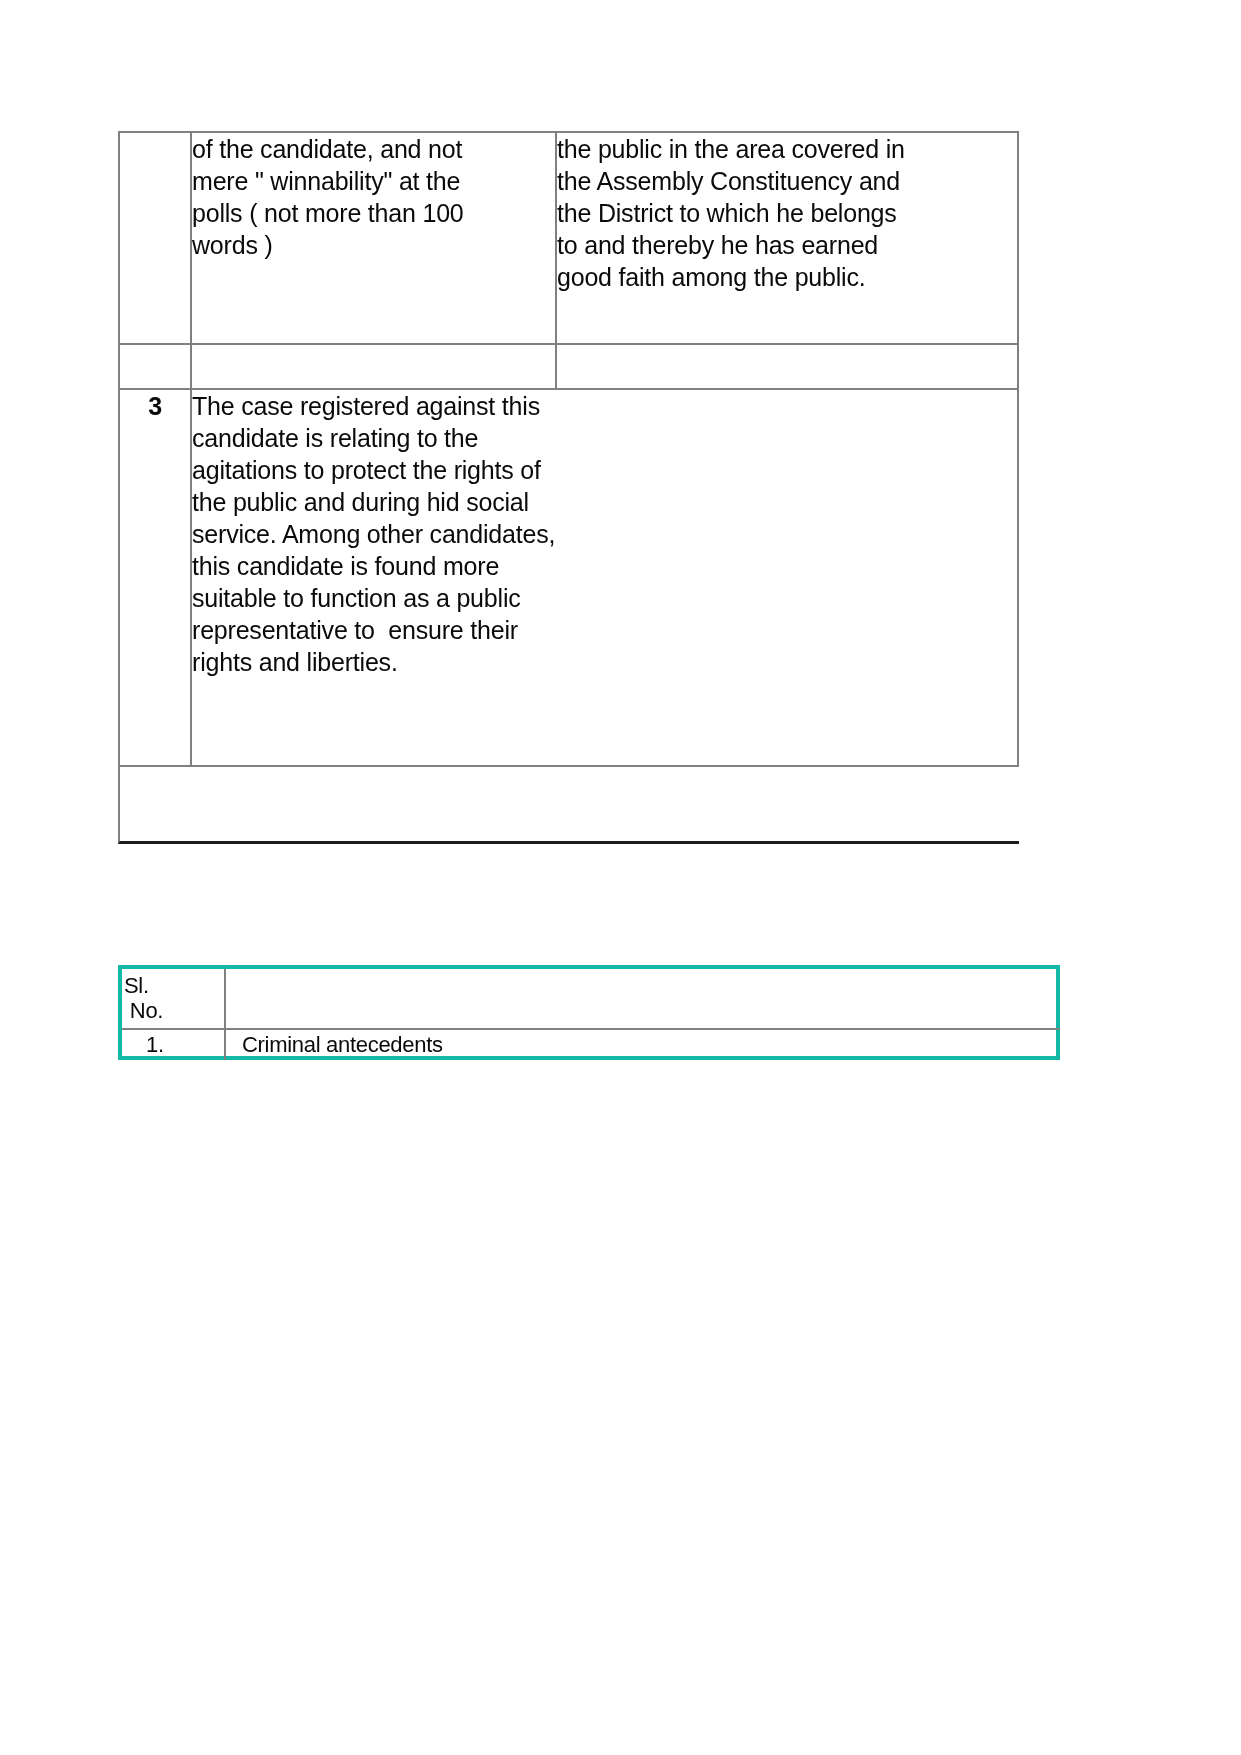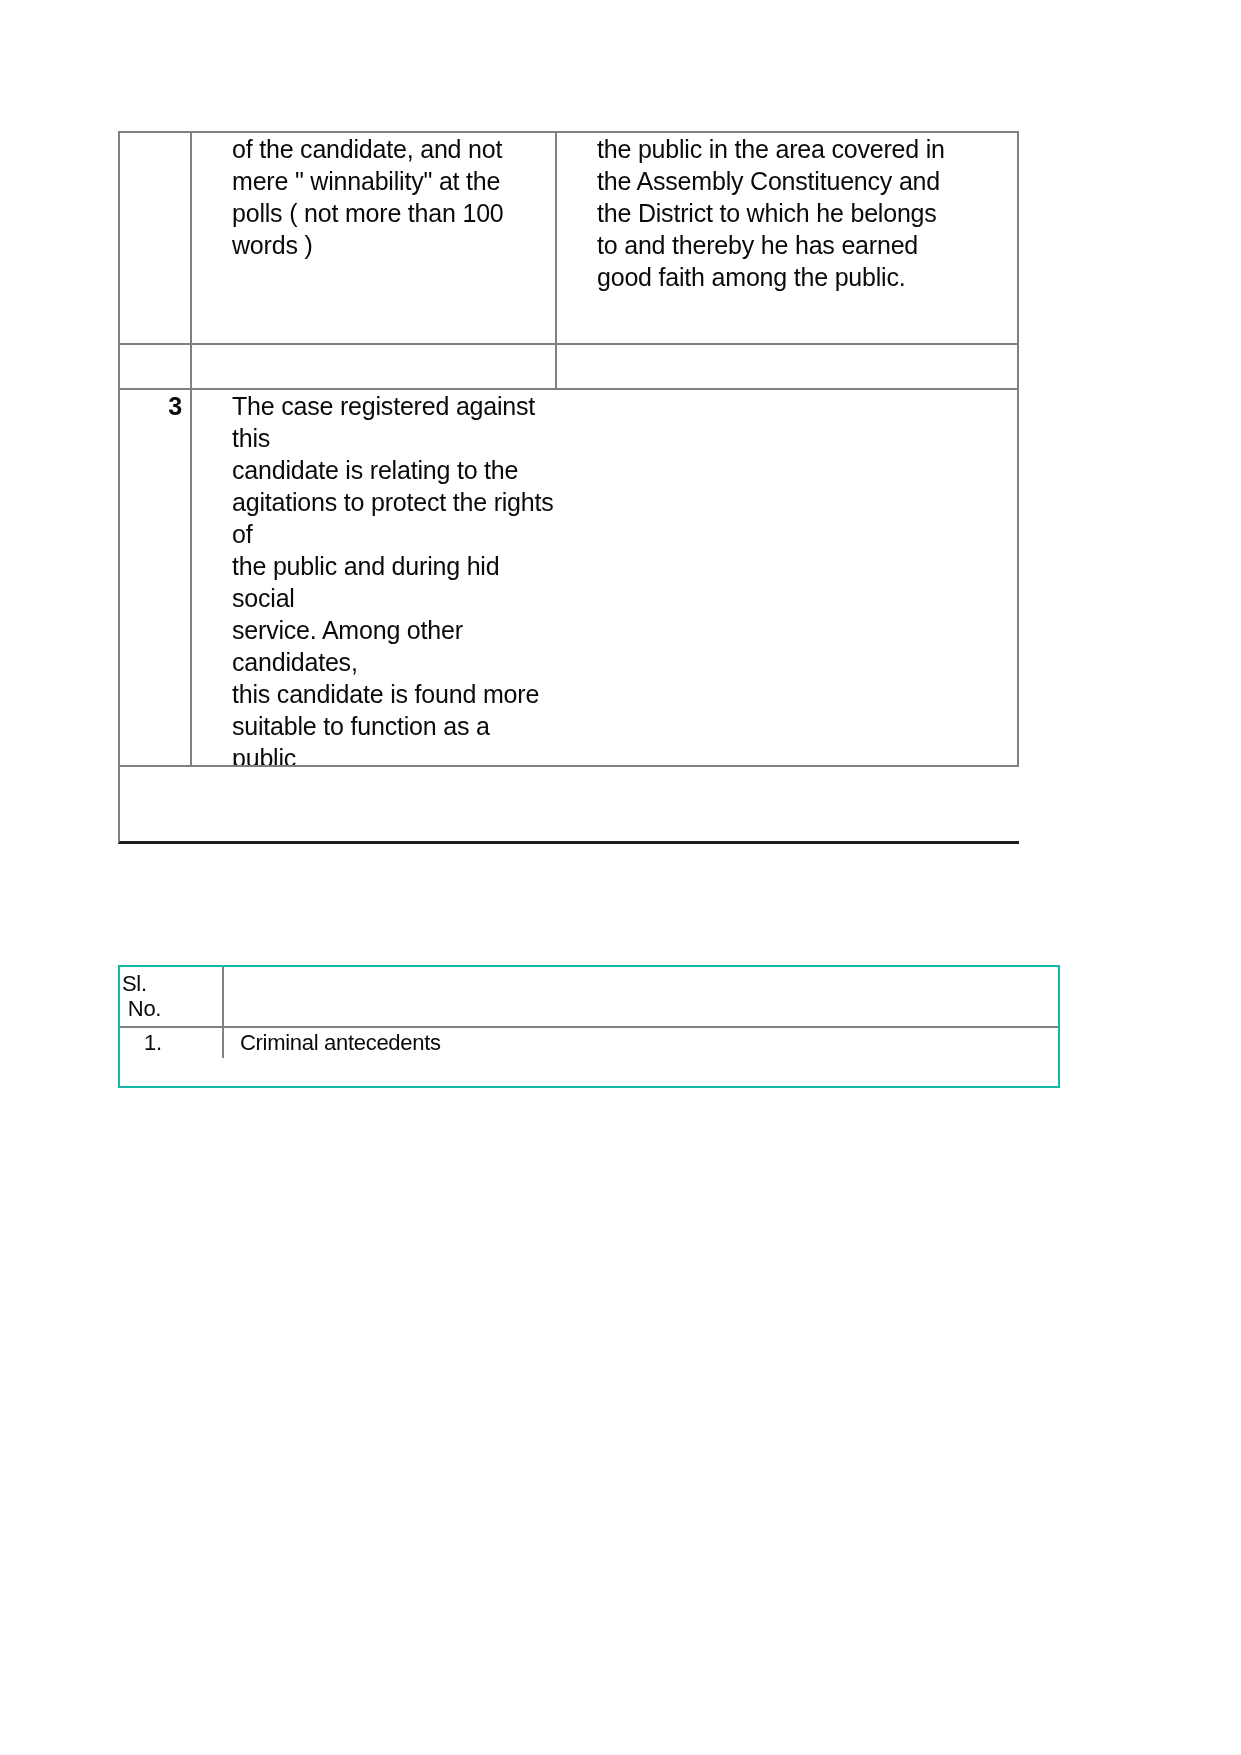--- a/index.html
+++ b/index.html
@@ -26,21 +26,20 @@
     grid-template-columns: 72px 365px 460px;
     grid-template-rows: 212px 45px 375px;
   }
   .main-table .cell {
     font-size: 25px;
     line-height: 32px;
     letter-spacing: -0.2px;
     white-space: pre-wrap;
     color: #0a0a0a;
     overflow: hidden;
-    padding-left: 40px;
   }
   .main-table .b-r { border-right: 2px solid #808080; }
   .main-table .b-b { border-bottom: 2px solid #808080; }
   .cell.sl { text-align: center; font-weight: bold; }
 
   
   .table-foot-strip {
     position: absolute;
     left: 118px;
     top: 767px;
@@ -68,22 +67,22 @@
     letter-spacing: -0.2px;
     font-size: 23px;
   }
 
   
   .sl-table {
     position: absolute;
     left: 118px;
     top: 965px;
     width: 942px;
-    height: 123px;
-    border: 2px solid #14b8a6;
+    height: 95px;
+    border: 4px solid #14b8a6;
     display: grid;
     grid-template-columns: 104px 834px;
     grid-template-rows: 61px 30px;
   }
   .sl-table .cell {
     font-size: 22px;
     line-height: 25px;
     letter-spacing: -0.3px;
     white-space: pre-wrap;
     overflow: hidden;

